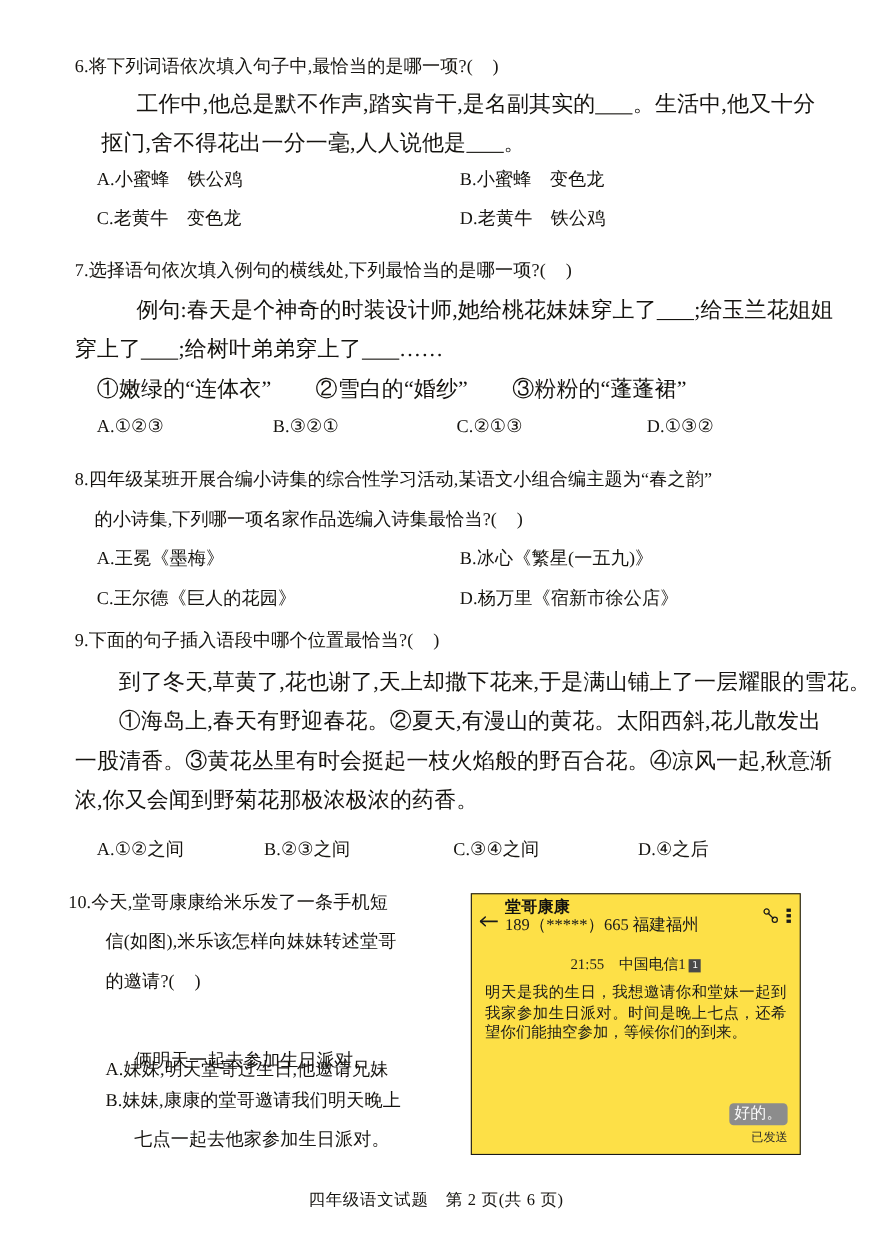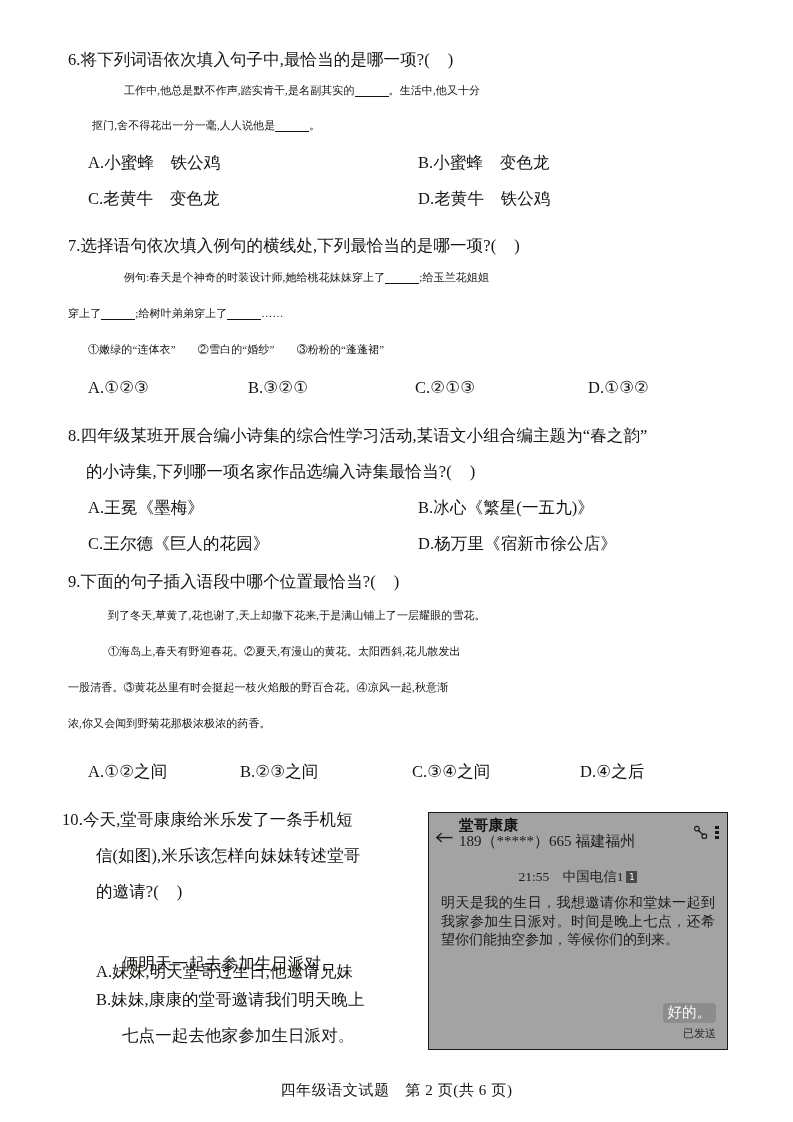--- a/index.html
+++ b/index.html
@@ -28,21 +28,21 @@
     position: absolute;
     font-size: 16.5px;
     line-height: 1.0;
     white-space: nowrap;
     letter-spacing: 0.1px;
   }
   .stem {           
     font-size: 16.5px;
   }
   .body-ind {        
-    font-size: 11px;
+    font-size: 20px;
   }
   .opt {
     font-size: 16.5px;
   }
   .blank {
     display: inline-block;
     width: 34px;
     border-bottom: 1.3px solid #15130f;
     vertical-align: -3px;
   }
@@ -50,21 +50,21 @@
   .gap-md { display:inline-block; width: 18px; }
 
   
   .sms-box {
     position: absolute;
     left: 428px;
     top: 812px;
     width: 300px;
     height: 238px;
     border: 1.6px solid #1a1a1a;
-    background: #a3a3a3;
+    background: #fde047;
     box-sizing: border-box;
     font-family: "DejaVu Sans", "Liberation Sans", sans-serif;
   }
   .sms-header {
     position: relative;
     height: 50px;
     padding: 5px 8px 0 30px;
     box-sizing: border-box;
   }
   .sms-back {

